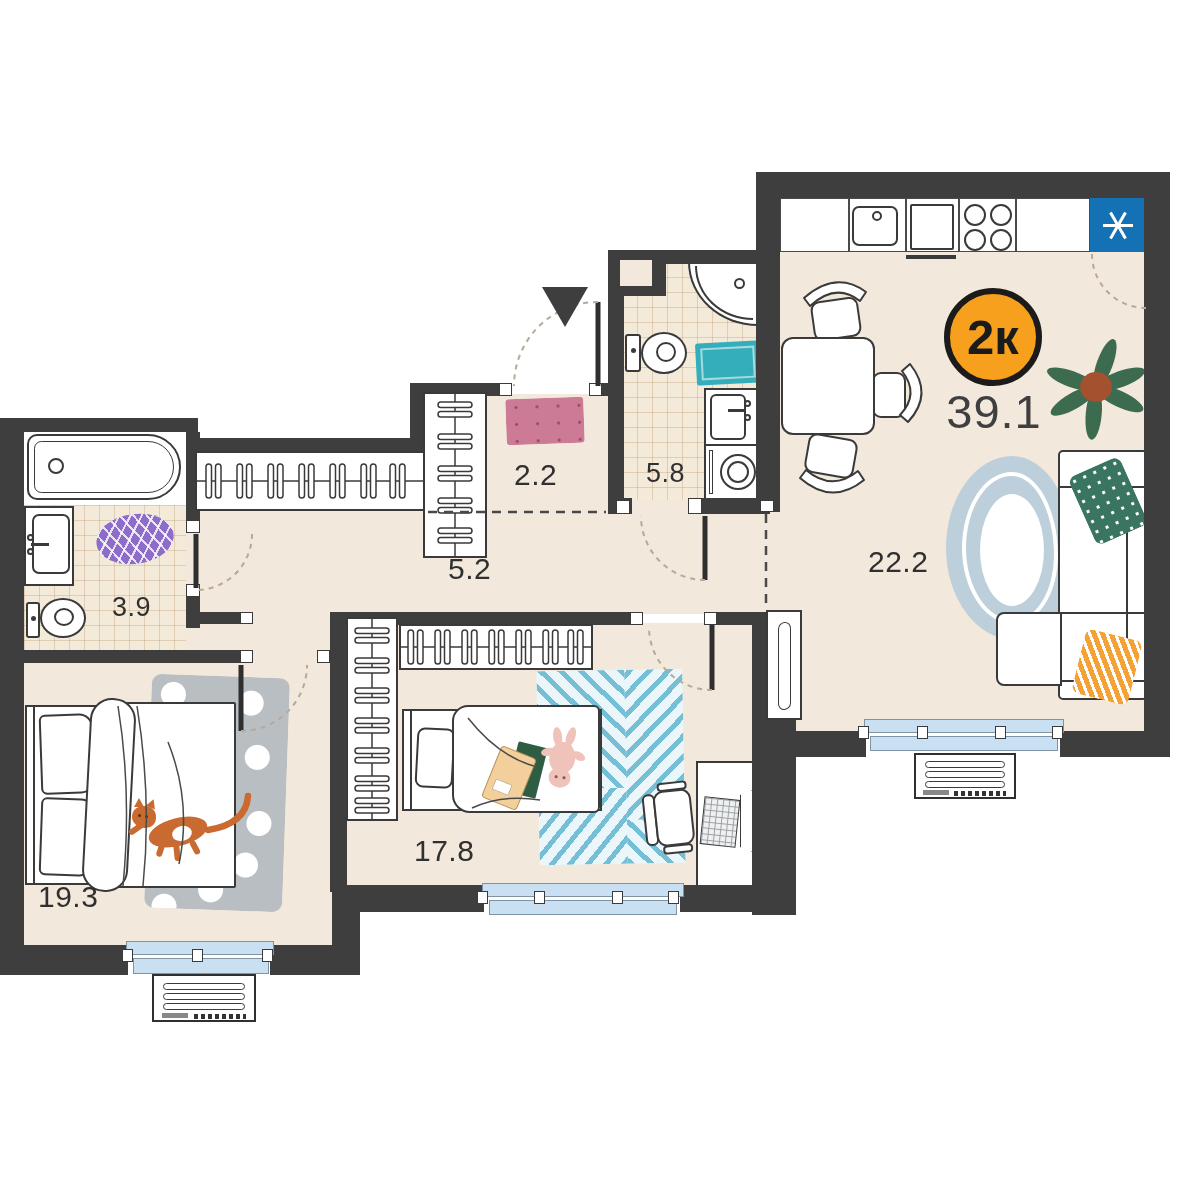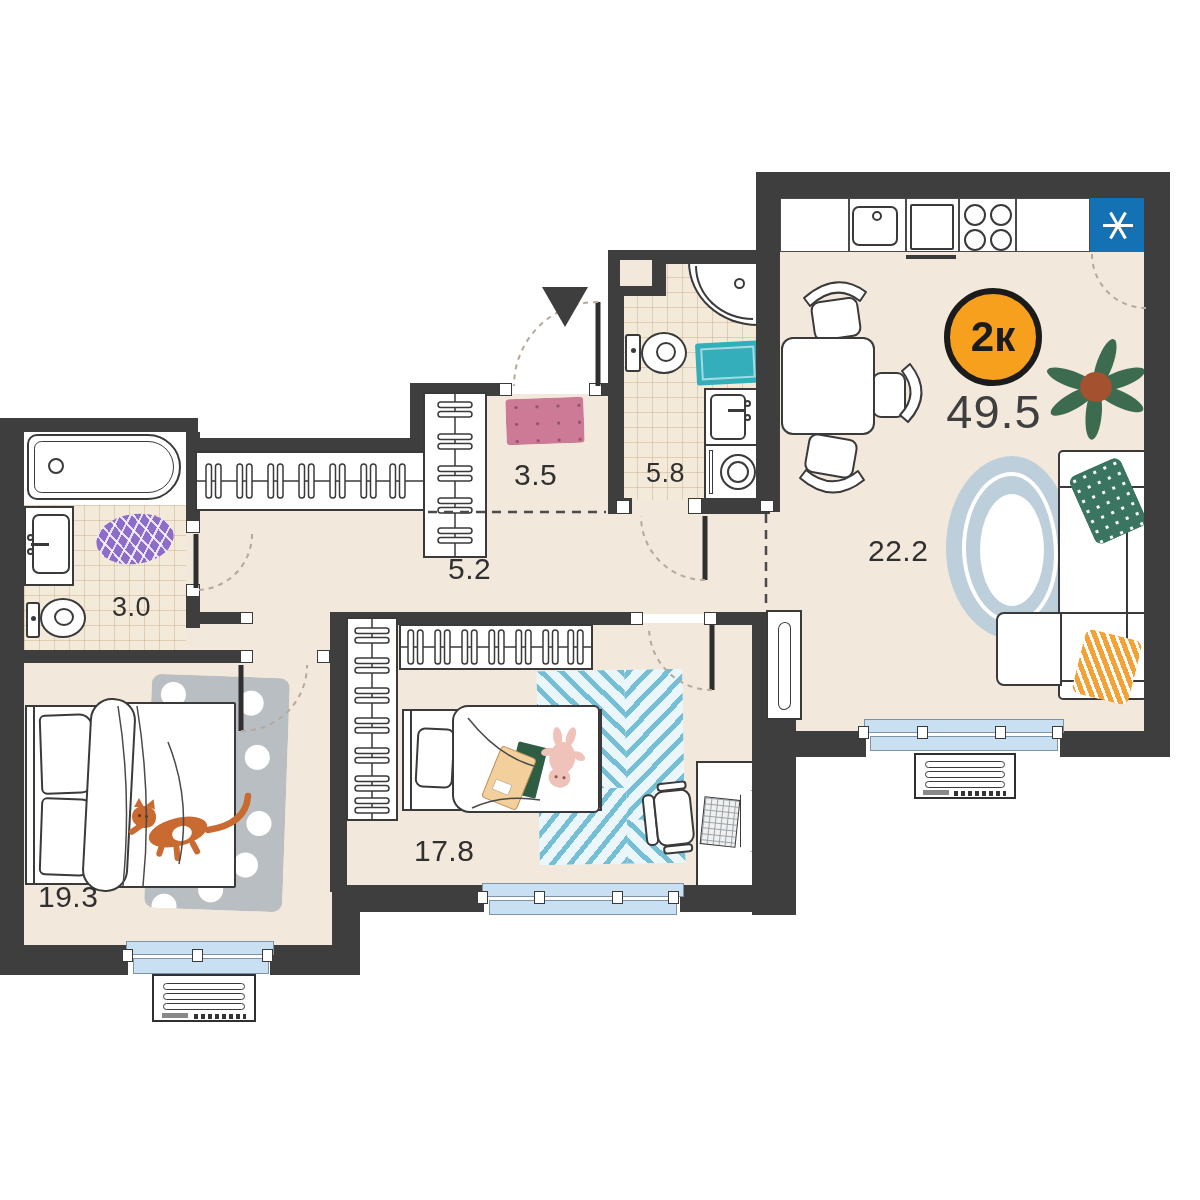--- a/index.html
+++ b/index.html
@@ -352,26 +352,26 @@
 
     <path d="M 804 298 Q 836 270 866 292 L 860 301 Q 836 282 810 306 Z" fill="#fff" stroke="#3a3a3a" stroke-width="2" stroke-linejoin="round"></path>
     <path d="M 910 364 Q 934 394 908 422 L 900 415 Q 920 394 902 371 Z" fill="#fff" stroke="#3a3a3a" stroke-width="2" stroke-linejoin="round"></path>
     <path d="M 800 478 Q 832 506 864 480 L 858 471 Q 832 492 806 470 Z" fill="#fff" stroke="#3a3a3a" stroke-width="2" stroke-linejoin="round"></path>
 
     <path d="M 208 830 Q 246 824 248 796" stroke="#C96A31" stroke-width="6.5" stroke-linecap="round"></path>
   </svg>
 
   <div class="a" style="left:542px;top:287px;width:0;height:0;border-left:23px solid rgba(0,0,0,0);border-right:23px solid rgba(0,0,0,0);border-top:40px solid #3E3E3E;"></div>
 
-  <div class="lab" style="left:868px;top:534px;text-align:center;">22.2</div>
+  <div class="lab" style="left:868px;top:545px;text-align:center;">22.2</div>
   <div class="lab" style="left:448px;top:552px;">5.2</div>
-  <div class="lab" style="left:514px;top:458px;">3.5</div>
+  <div class="lab" style="left:514px;top:458px;">2.2</div>
   <div class="lab lab-s" style="left:646px;top:458px;">5.8</div>
-  <div class="lab lab-s" style="left:112px;top:592px;">3.0</div>
+  <div class="lab lab-s" style="left:112px;top:592px;">3.9</div>
   <div class="lab" style="left:38px;top:880px;">19.3</div>
   <div class="lab" style="left:414px;top:834px;">17.8</div>
 
   <div class="a" style="left:944px;top:288px;width:98px;height:98px;background:#F6A01D;border:6px solid #1b1b1b;border-radius:50%;display:flex;align-items:center;justify-content:center;">
-    <span style="font-size:42px;font-weight:700;color:#1b1b1b;">2к</span>
-  </div>
-  <div class="a" style="left:936px;top:384px;width:116px;text-align:center;font-size:47px;font-weight:500;color:#3f3f3f;letter-spacing:1px;">49.5</div>
+    <span style="font-size:49px;font-weight:700;color:#1b1b1b;">2к</span>
+  </div>
+  <div class="a" style="left:936px;top:384px;width:116px;text-align:center;font-size:47px;font-weight:500;color:#3f3f3f;letter-spacing:1px;">39.1</div>
 
 </div>
 
 </body></html>

